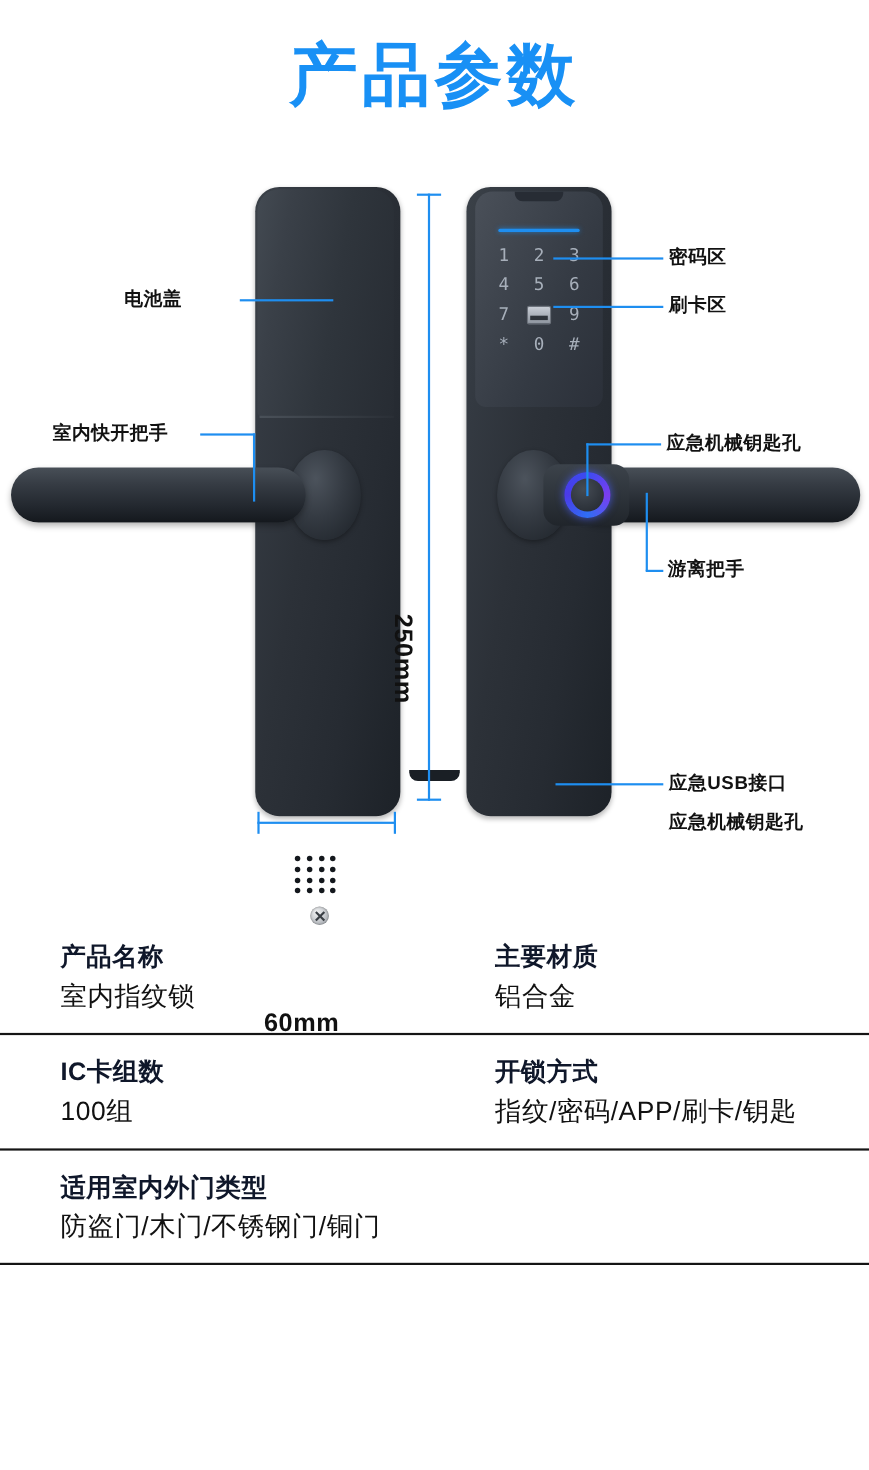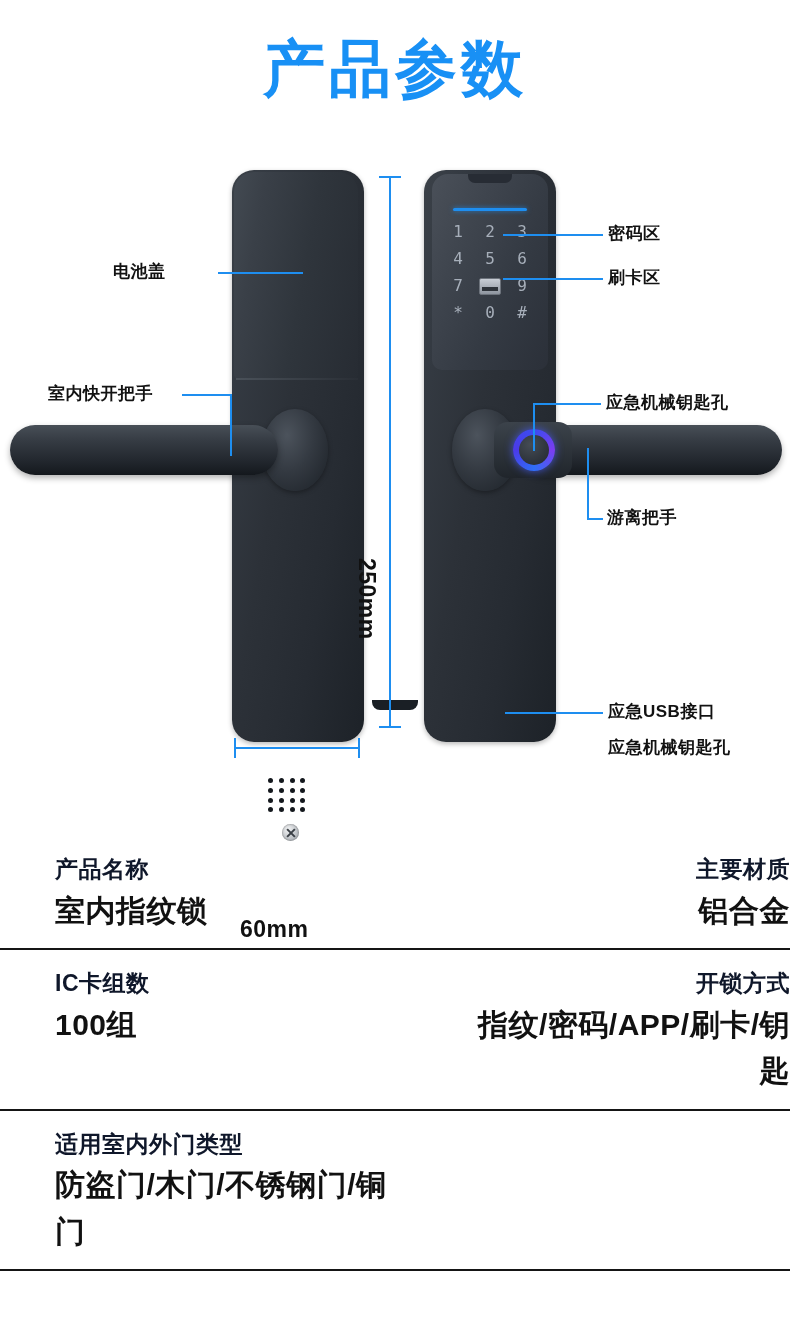--- a/index.html
+++ b/index.html
@@ -192,27 +192,27 @@
 
   
   .spec-table { position: absolute; left: 0; top: 836px; width: 790px; }
   .spec-row {
     display: flex;
     padding: 16px 0 14px 0;
     border-bottom: 2px solid #151515;
   }
   .spec-row:first-child { border-top: none; }
   .spec-col { width: 50%; padding-left: 55px; }
-  .spec-col.right { padding-left: 55px; text-align: right; }
+  .spec-col.right { padding-left: 55px; }
   .spec-key {
     font-size: 23px; font-weight: bold; color: #0f172a;
     line-height: 1.55; letter-spacing: .5px;
   }
   .spec-val {
-    font-size: 30px; font-weight: bold; color: #111;
+    font-size: 24px; font-weight: normal; color: #111;
     line-height: 1.55; letter-spacing: .5px;
   }
 </style>
 </head>
 <body>
 
 <div class="page">
 
   <div class="title">产品参数</div>
 

